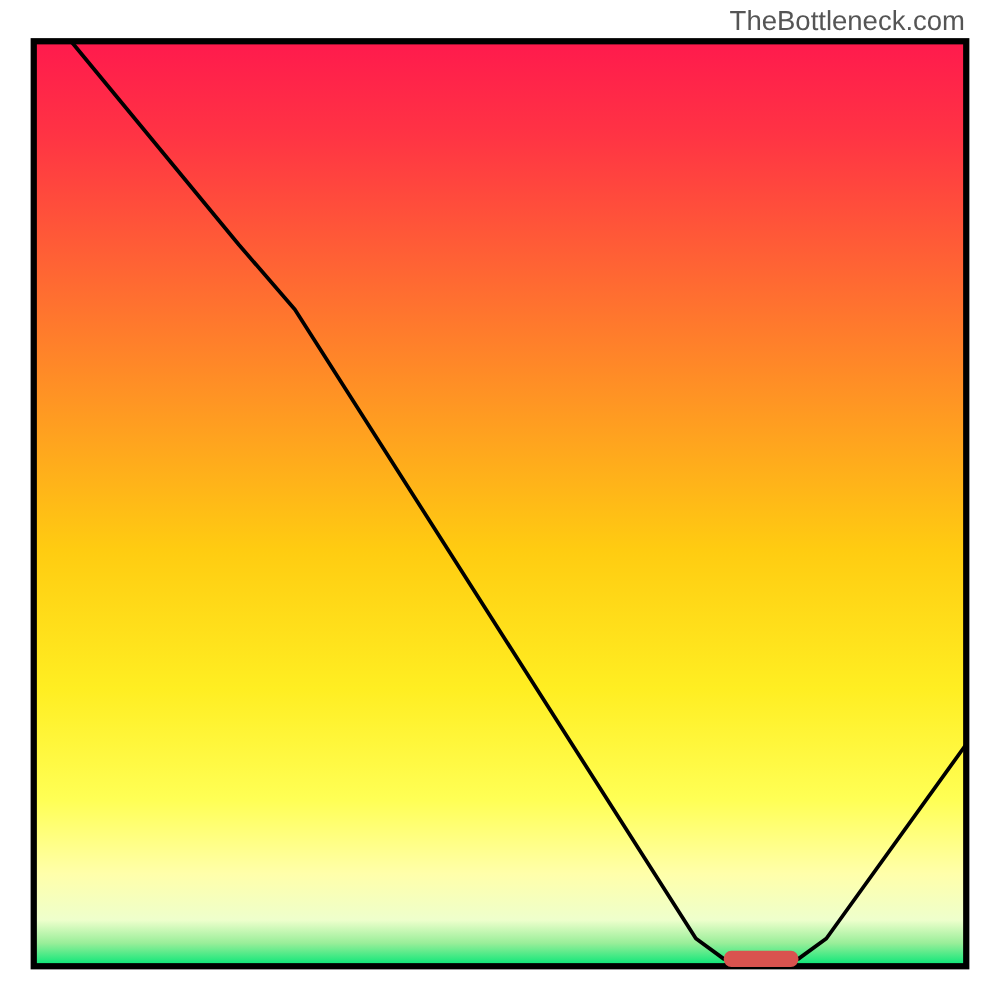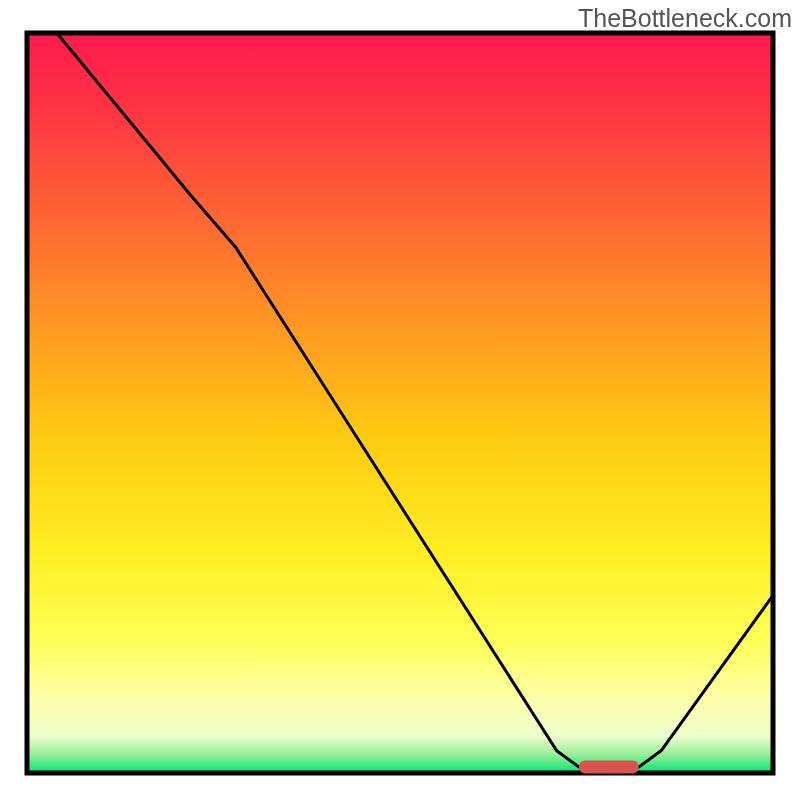--- a/index.html
+++ b/index.html
@@ -12,23 +12,23 @@
     overflow: hidden;
   }
   .container {
     position: relative;
     width: 800px;
     height: 800px;
   }
   .watermark {
     position: absolute;
     top: 4px;
-    right: 8px;
+    right: 28px;
     color: #555555;
-    font-size: 25px;
+    font-size: 22px;
     font-weight: 400;
     font-family: Arial, sans-serif;
     z-index: 10;
   }
   svg {
     display: block;
   }
 </style>
 </head>
 <body>

